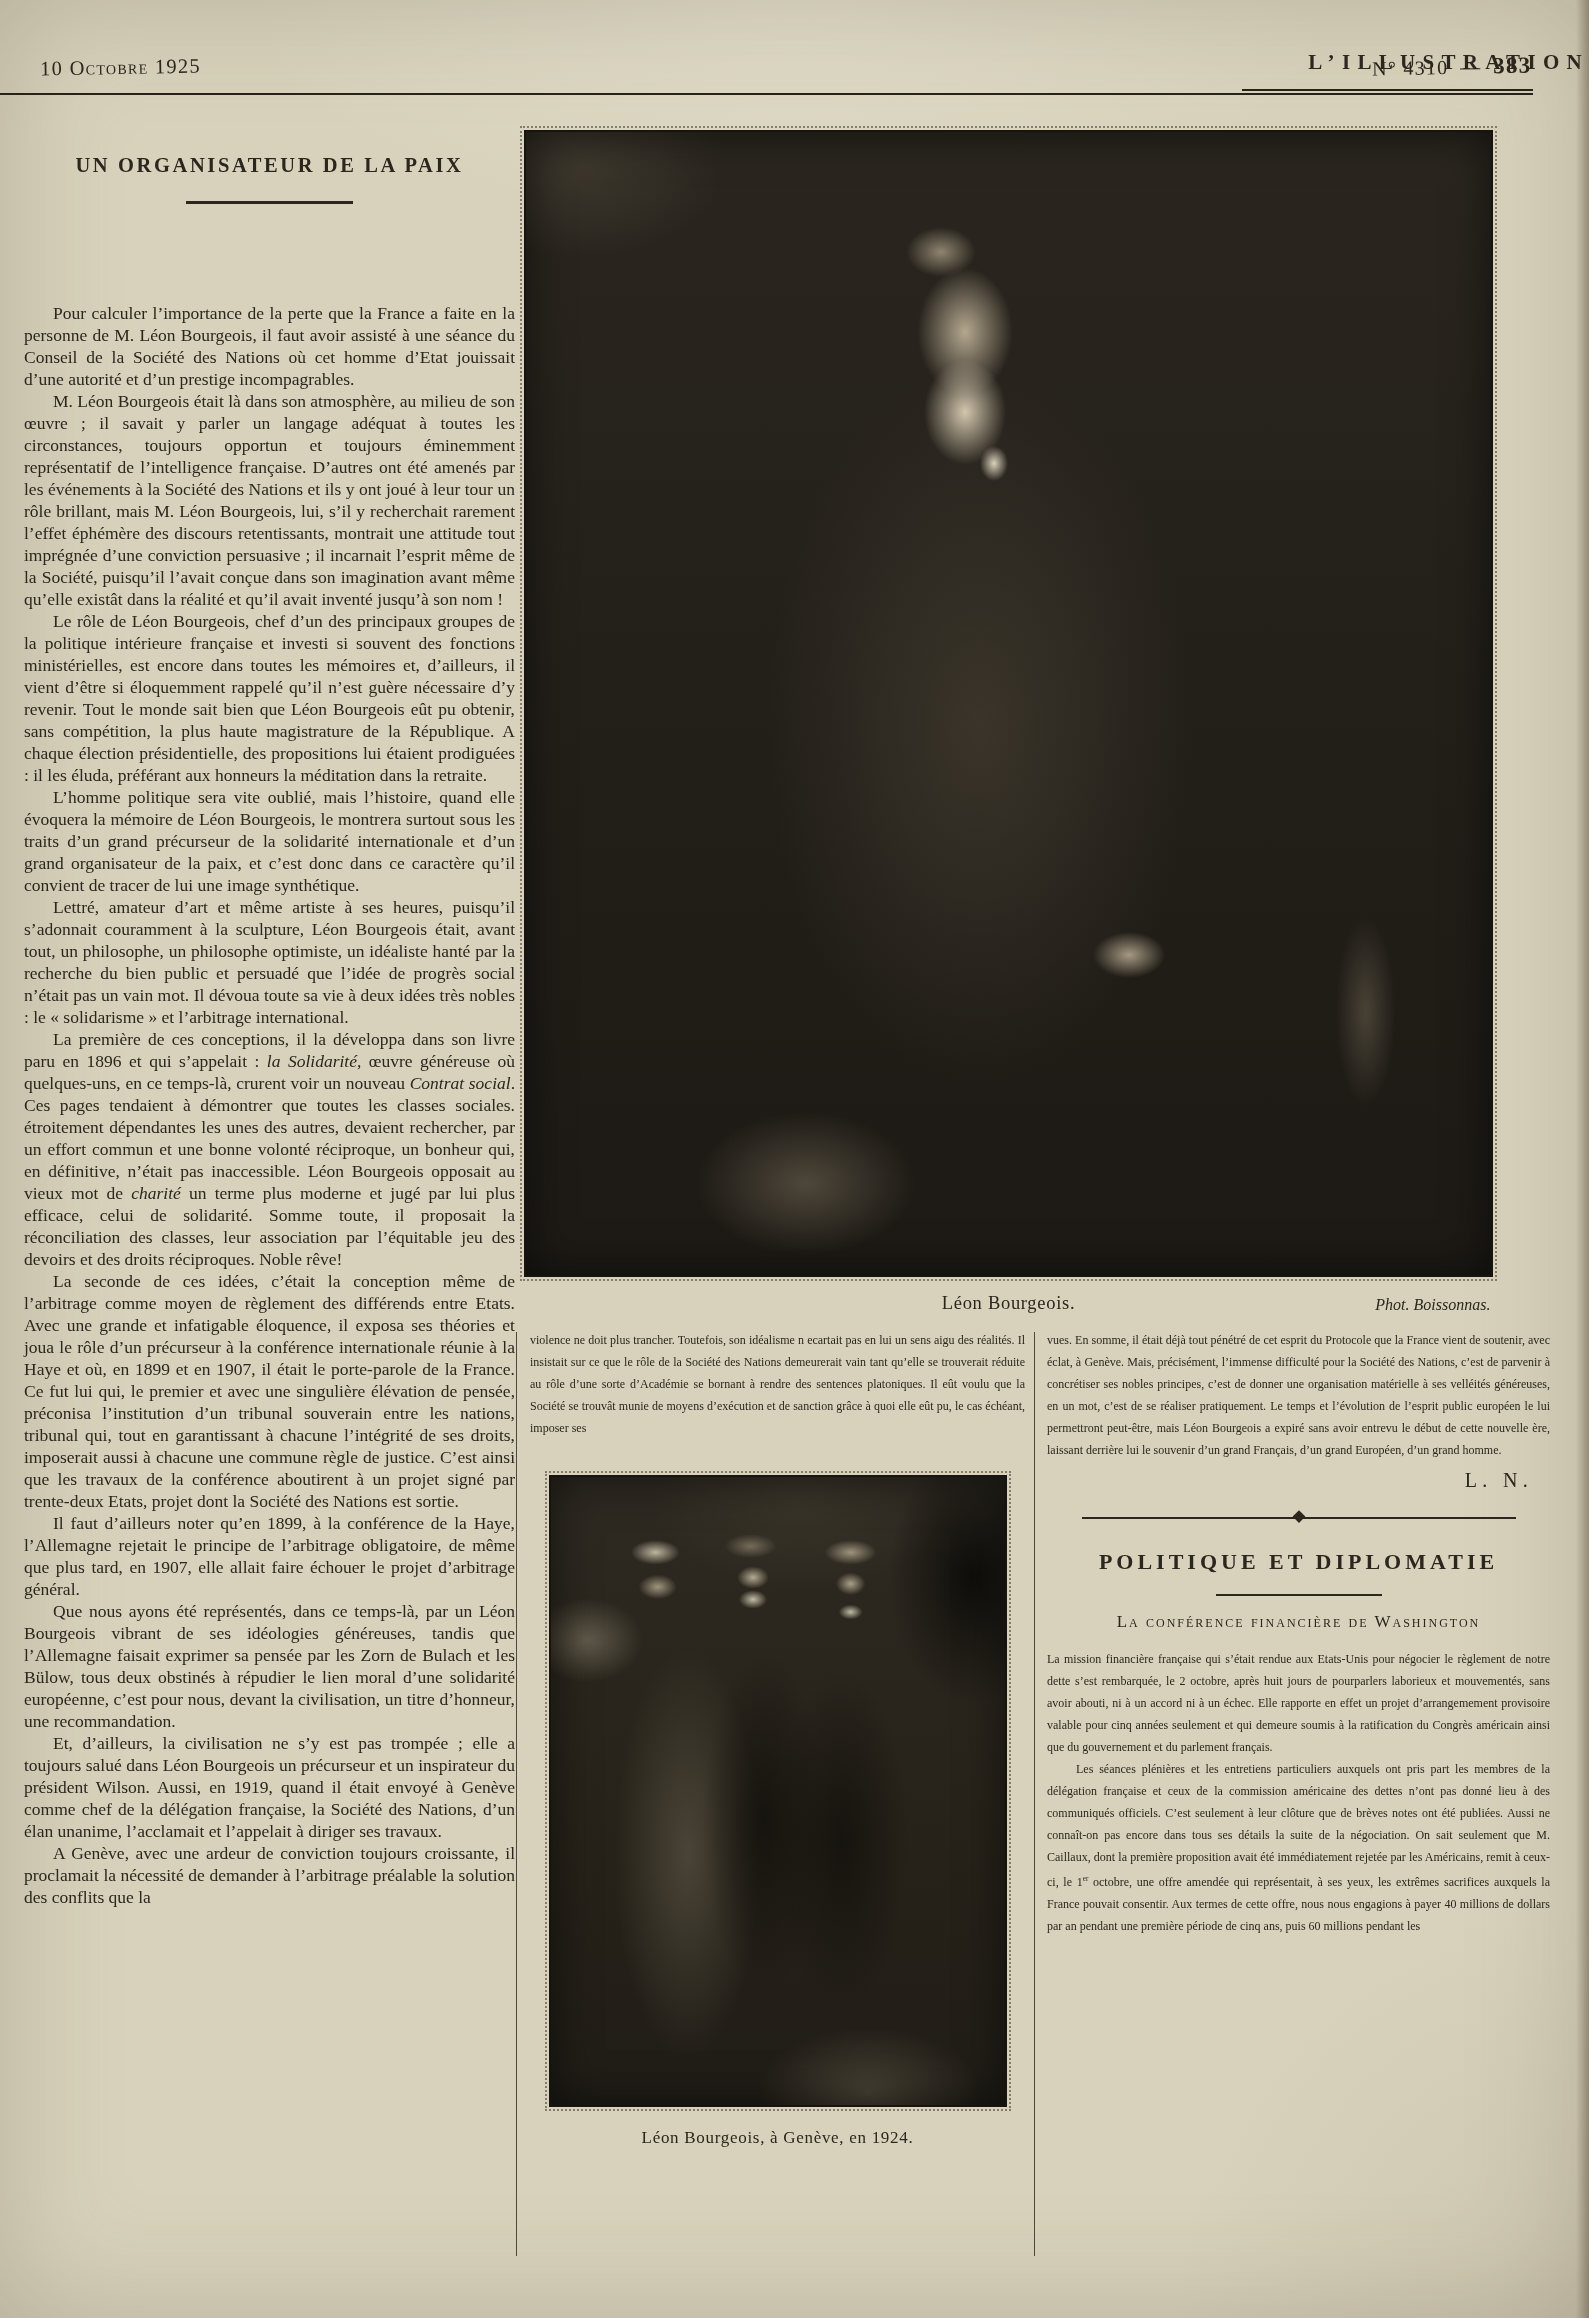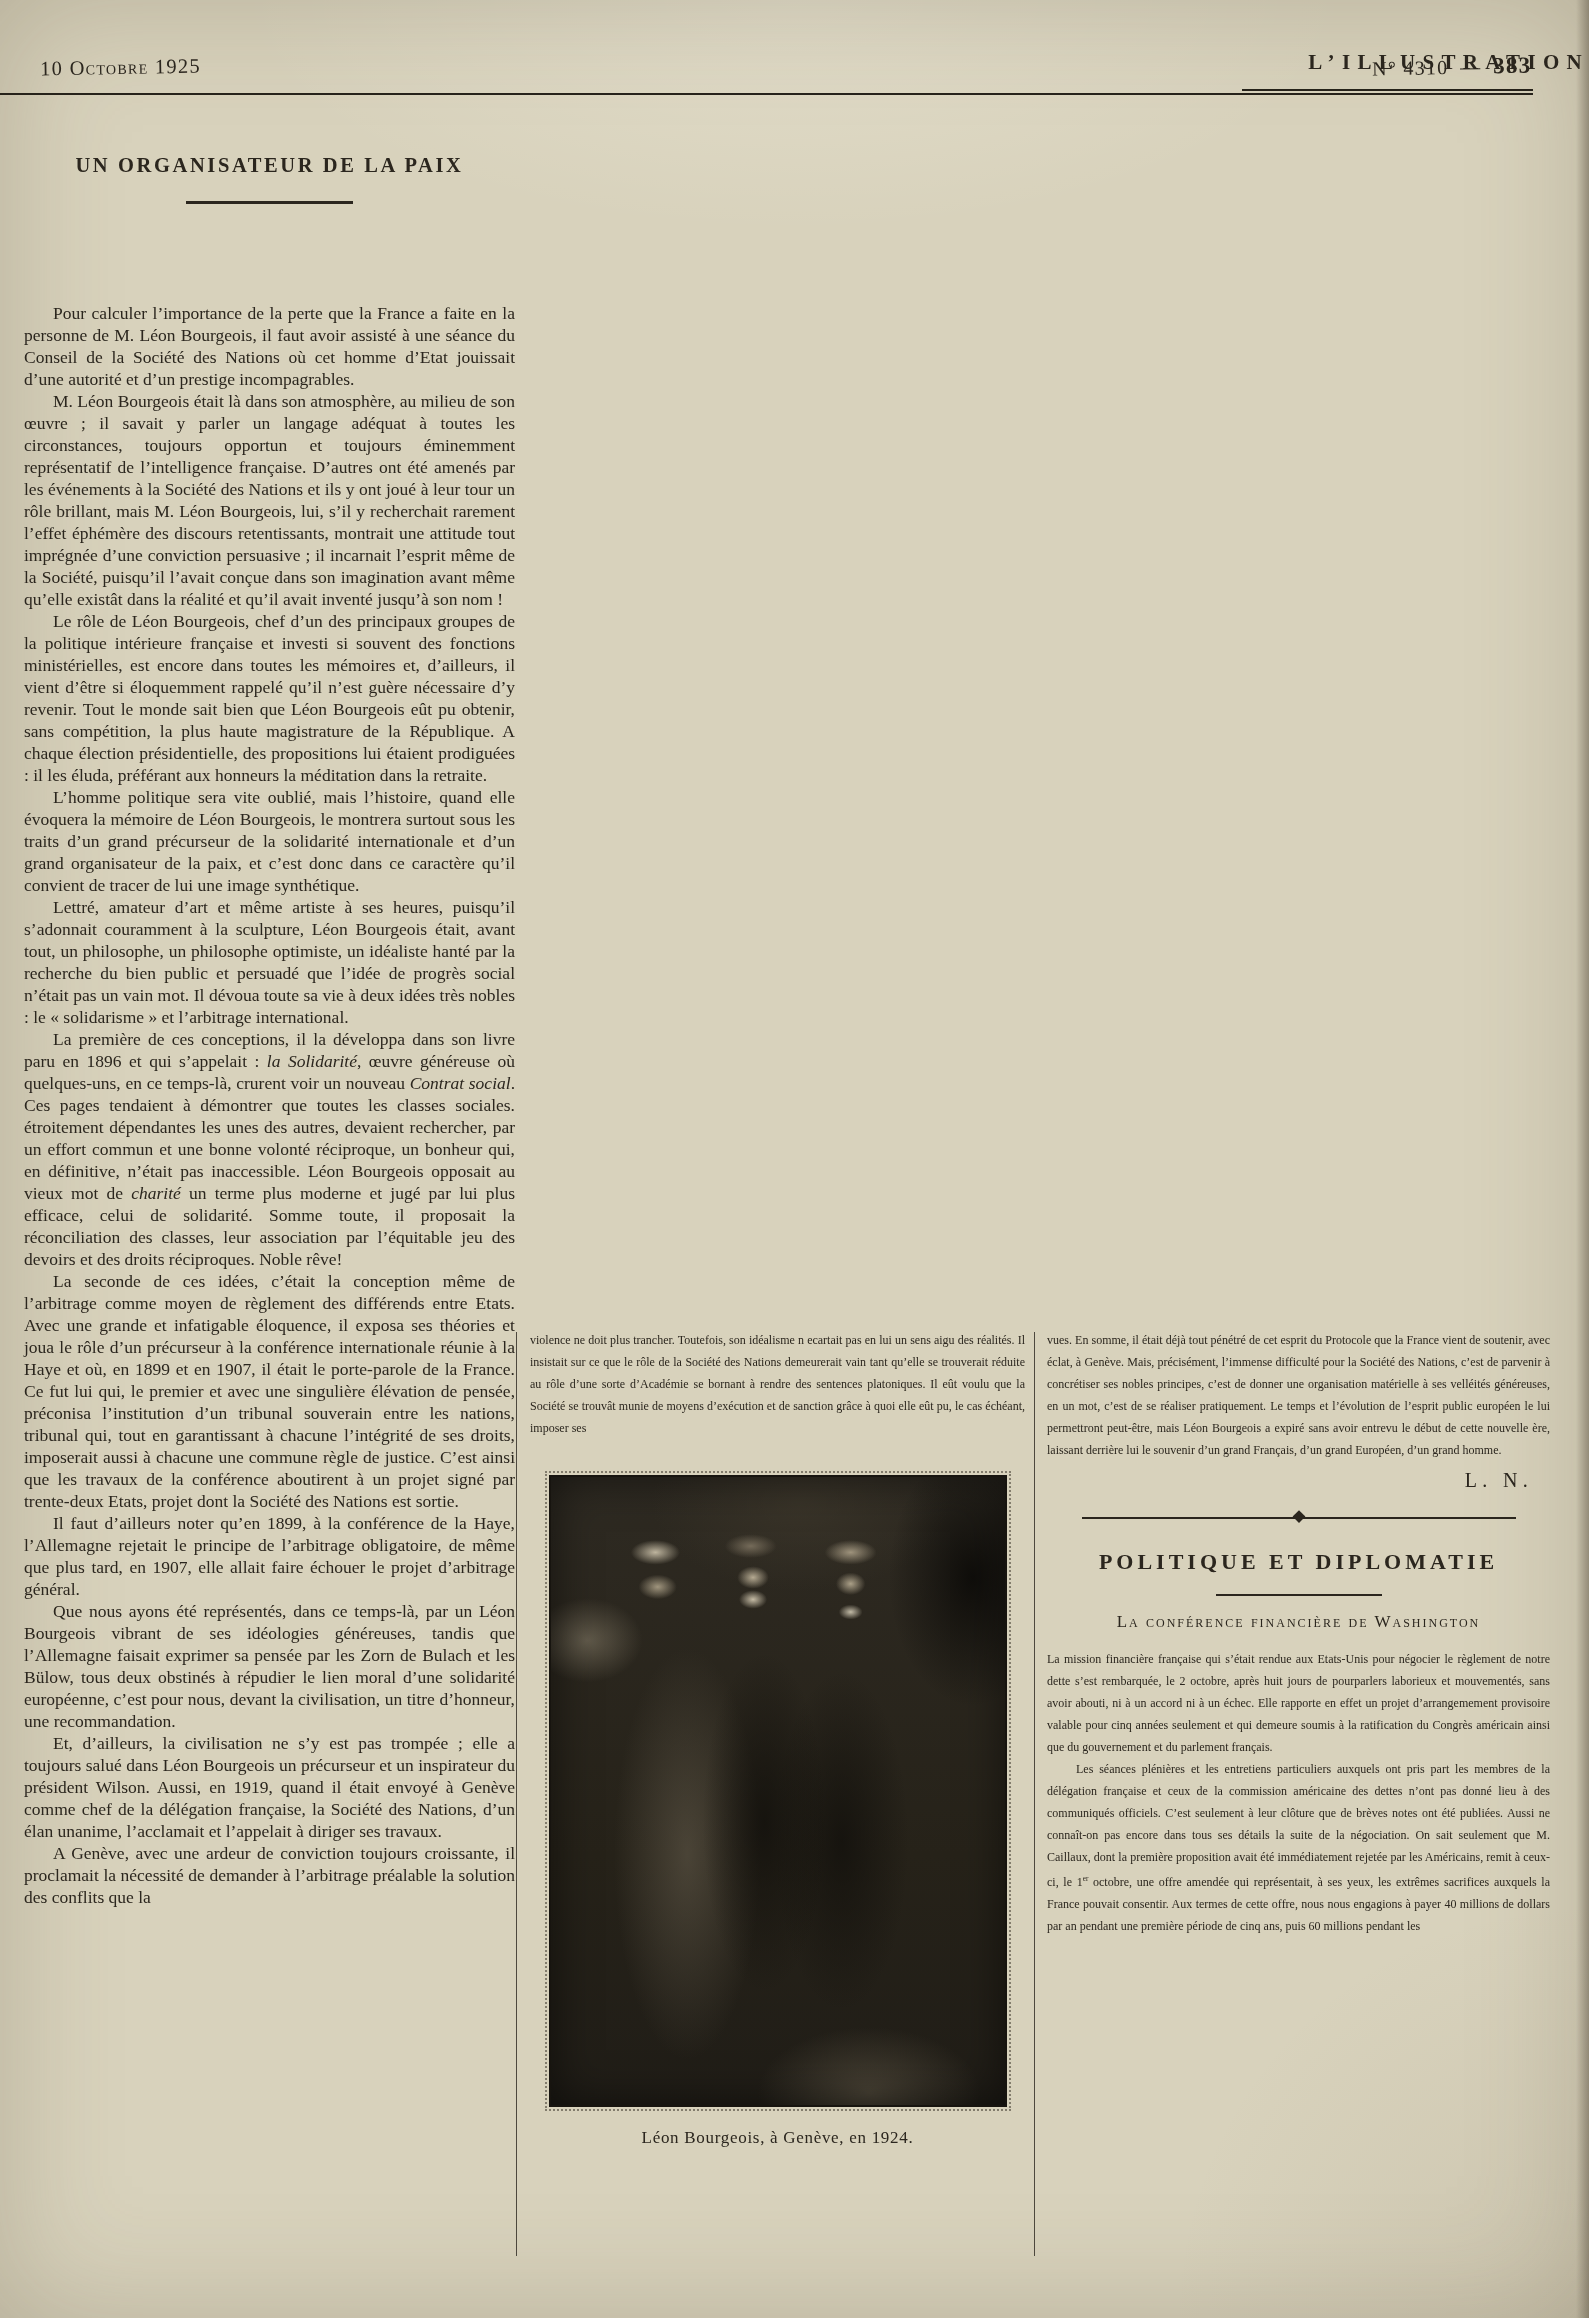--- a/index.html
+++ b/index.html
@@ -124,20 +124,27 @@
         <p class="par">Lettré, amateur d’art et même artiste à ses heures, puisqu’il s’adonnait couramment à la sculpture, Léon Bourgeois était, avant tout, un philosophe, un philosophe optimiste, un idéaliste hanté par la recherche du bien public et persuadé que l’idée de progrès social n’était pas un vain mot. Il dévoua toute sa vie à deux idées très nobles : le « solidarisme » et l’arbitrage international.</p>
         <p class="par">La première de ces conceptions, il la développa dans son livre paru en 1896 et qui s’appelait : <i>la Solidarité</i>, œuvre généreuse où quelques-uns, en ce temps-là, crurent voir un nouveau <i>Contrat social</i>. Ces pages tendaient à démontrer que toutes les classes sociales. étroitement dépendantes les unes des autres, devaient rechercher, par un effort commun et une bonne volonté réciproque, un bonheur qui, en définitive, n’était pas inaccessible. Léon Bourgeois opposait au vieux mot de <i>charité</i> un terme plus moderne et jugé par lui plus efficace, celui de solidarité. Somme toute, il proposait la réconciliation des classes, leur association par l’équitable jeu des devoirs et des droits réciproques. Noble rêve!</p>
         <p class="par">La seconde de ces idées, c’était la conception même de l’arbitrage comme moyen de règlement des différends entre Etats. Avec une grande et infatigable éloquence, il exposa ses théories et joua le rôle d’un précurseur à la conférence internationale réunie à la Haye et où, en 1899 et en 1907, il était le porte-parole de la France. Ce fut lui qui, le premier et avec une singulière élévation de pensée, préconisa l’institution d’un tribunal souverain entre les nations, tribunal qui, tout en garantissant à chacune l’intégrité de ses droits, imposerait aussi à chacune une commune règle de justice. C’est ainsi que les travaux de la conférence aboutirent à un projet signé par trente-deux Etats, projet dont la Société des Nations est sortie.</p>
         <p class="par">Il faut d’ailleurs noter qu’en 1899, à la conférence de la Haye, l’Allemagne rejetait le principe de l’arbitrage obligatoire, de même que plus tard, en 1907, elle allait faire échouer le projet d’arbitrage général.</p>
         <p class="par">Que nous ayons été représentés, dans ce temps-là, par un Léon Bourgeois vibrant de ses idéologies généreuses, tandis que l’Allemagne faisait exprimer sa pensée par les Zorn de Bulach et les Bülow, tous deux obstinés à répudier le lien moral d’une solidarité européenne, c’est pour nous, devant la civilisation, un titre d’honneur, une recommandation.</p>
         <p class="par">Et, d’ailleurs, la civilisation ne s’y est pas trompée ; elle a toujours salué dans Léon Bourgeois un précurseur et un inspirateur du président Wilson. Aussi, en 1919, quand il était envoyé à Genève comme chef de la délégation française, la Société des Nations, d’un élan unanime, l’acclamait et l’appelait à diriger ses travaux.</p>
         <p class="par">A Genève, avec une ardeur de conviction toujours croissante, il proclamait la nécessité de demander à l’arbitrage préalable la solution des conflits que la</p>
       </div>
   </section>
 
+  <figure class="portrait">
+    <div class="photo portrait-photo"></div>
+    <figcaption class="cap-row">
+      <span class="cap-main">Léon Bourgeois.</span>
+      <span class="cap-credit">Phot. Boissonnas.</span>
+    </figcaption>
+  </figure>
 
   <section class="col-mid">
     <div class="pars cont">
         <p class="par">violence ne doit plus trancher. Toutefois, son idéalisme n ecartait pas en lui un sens aigu des réalités. Il insistait sur ce que le rôle de la Société des Nations demeurerait vain tant qu’elle se trouverait réduite au rôle d’une sorte d’Académie se bornant à rendre des sentences platoniques. Il eût voulu que la Société se trouvât munie de moyens d’exécution et de sanction grâce à quoi elle eût pu, le cas échéant, imposer ses</p>
       </div>
     <figure class="groupfig">
       <div class="photo group-photo"></div>
       <figcaption class="group-cap">Léon Bourgeois, à Genève, en 1924.</figcaption>
     </figure>
   </section>

